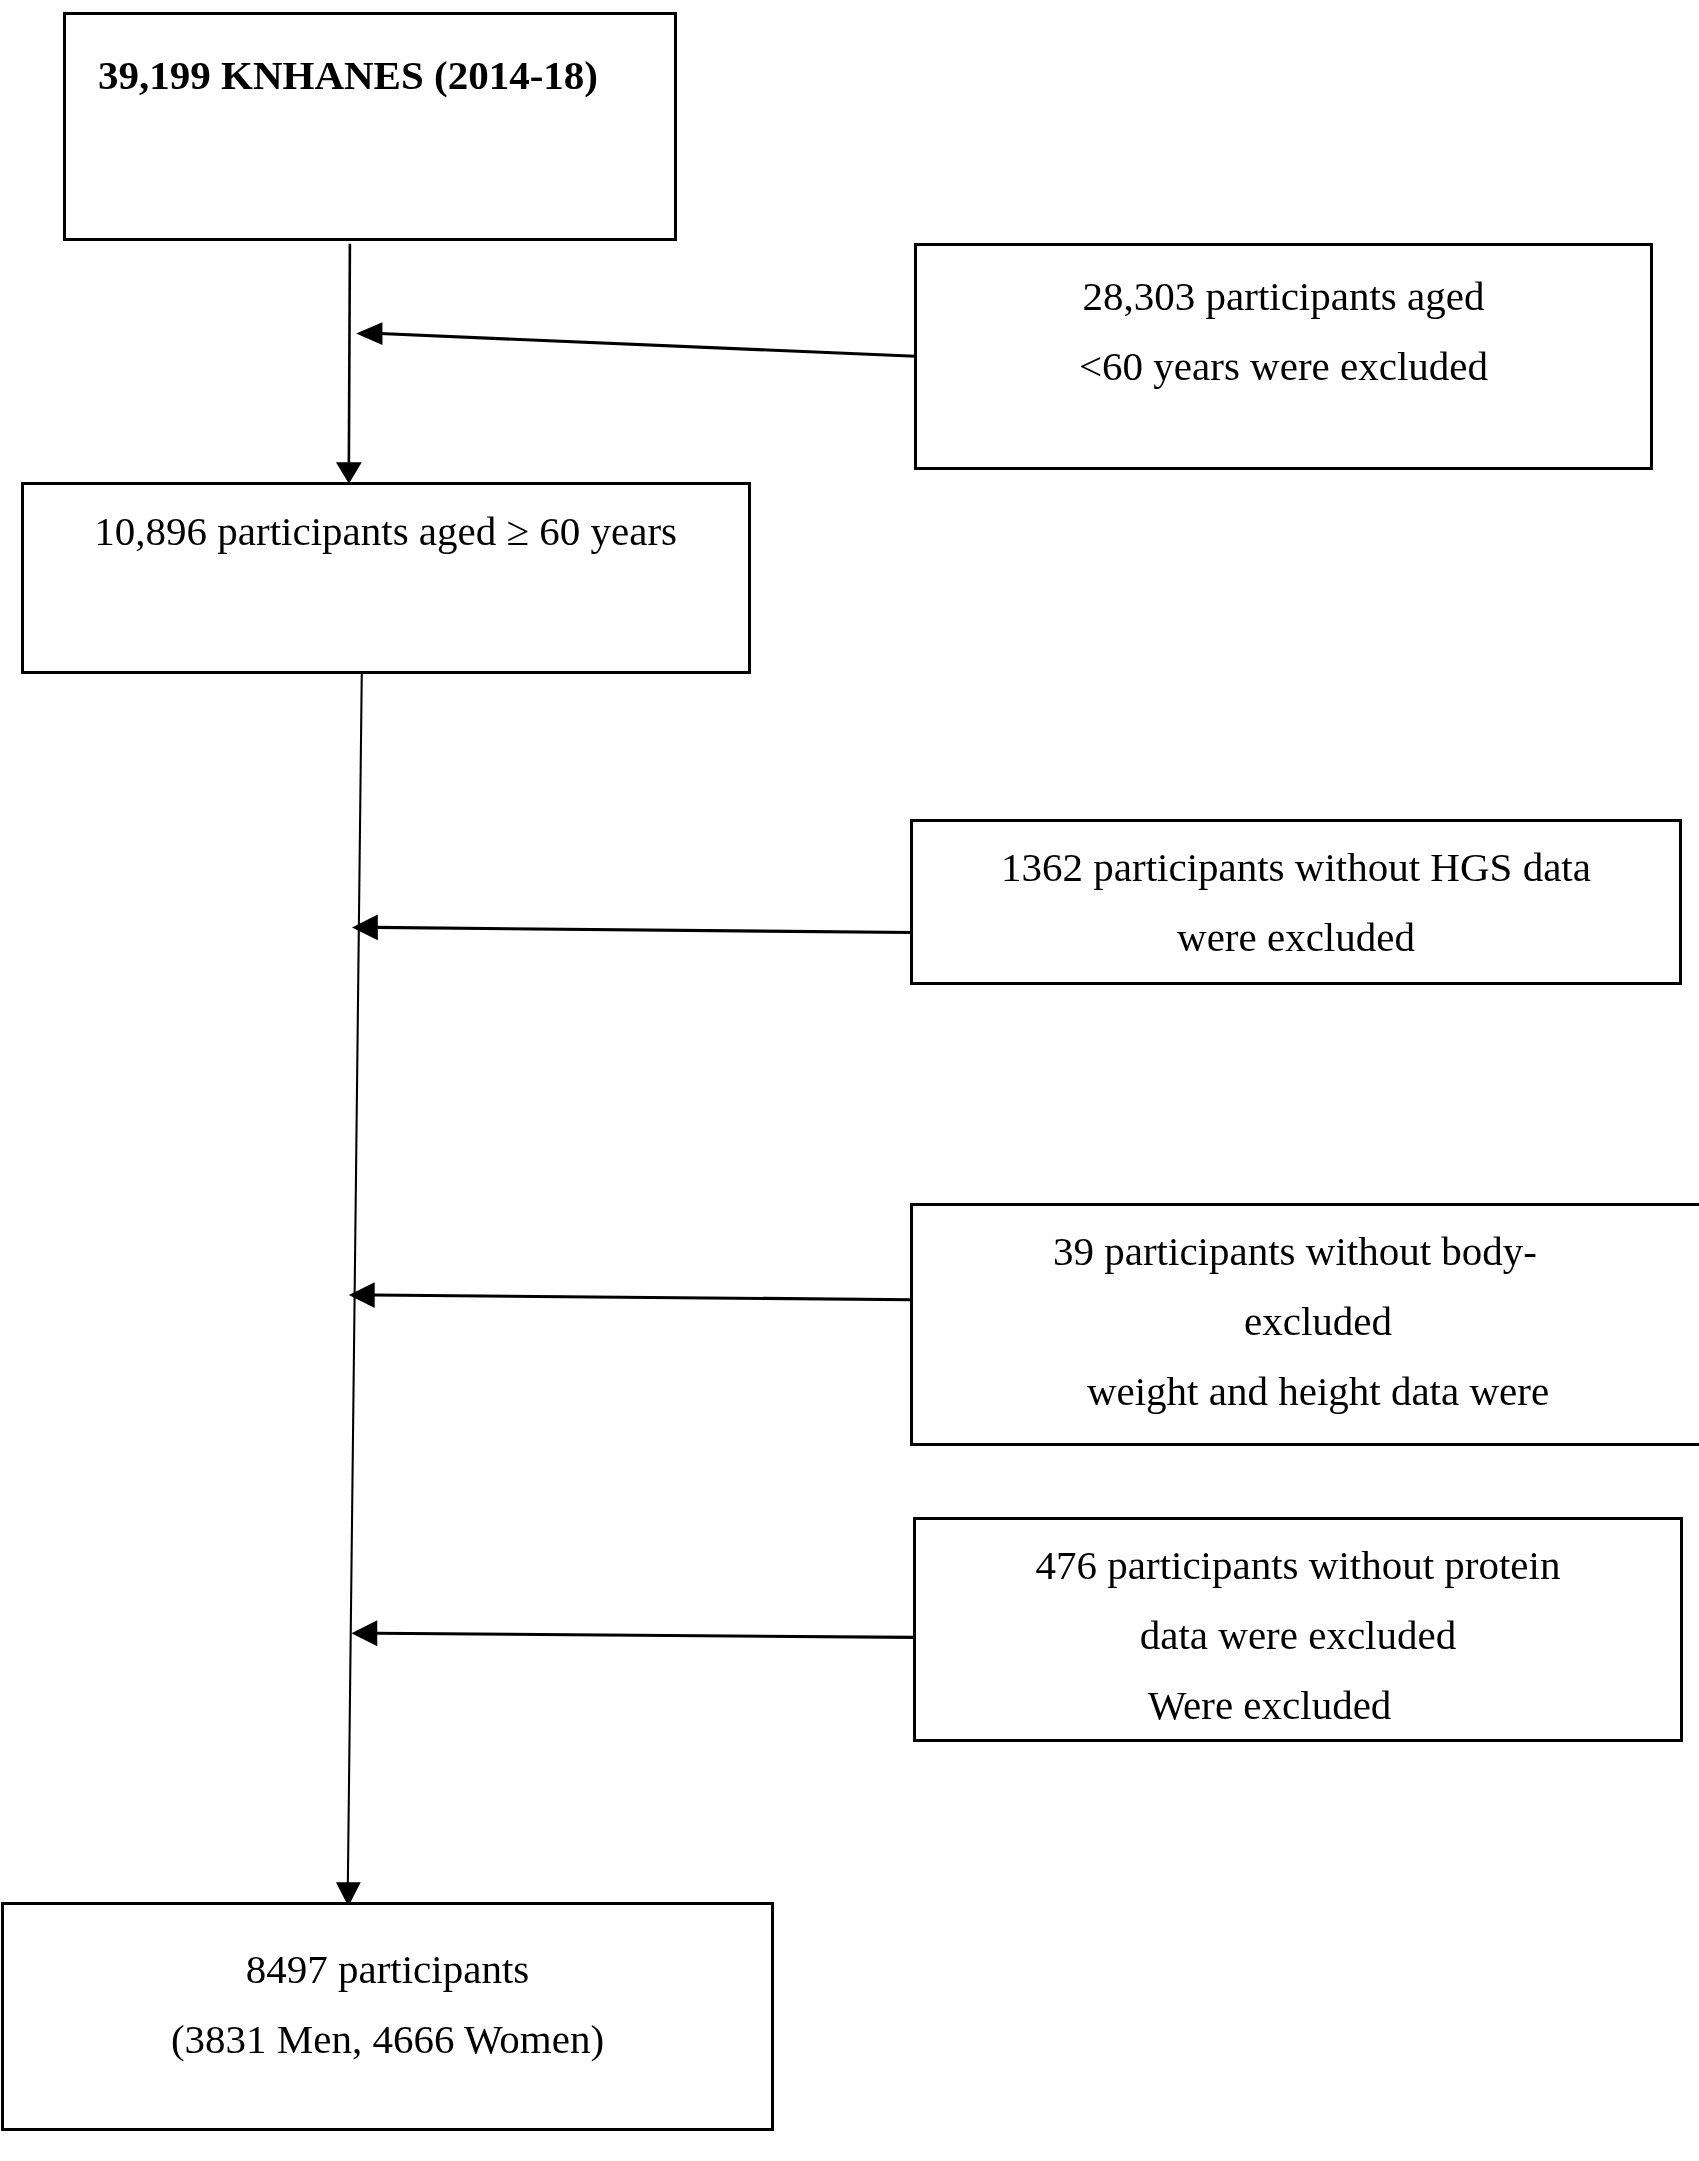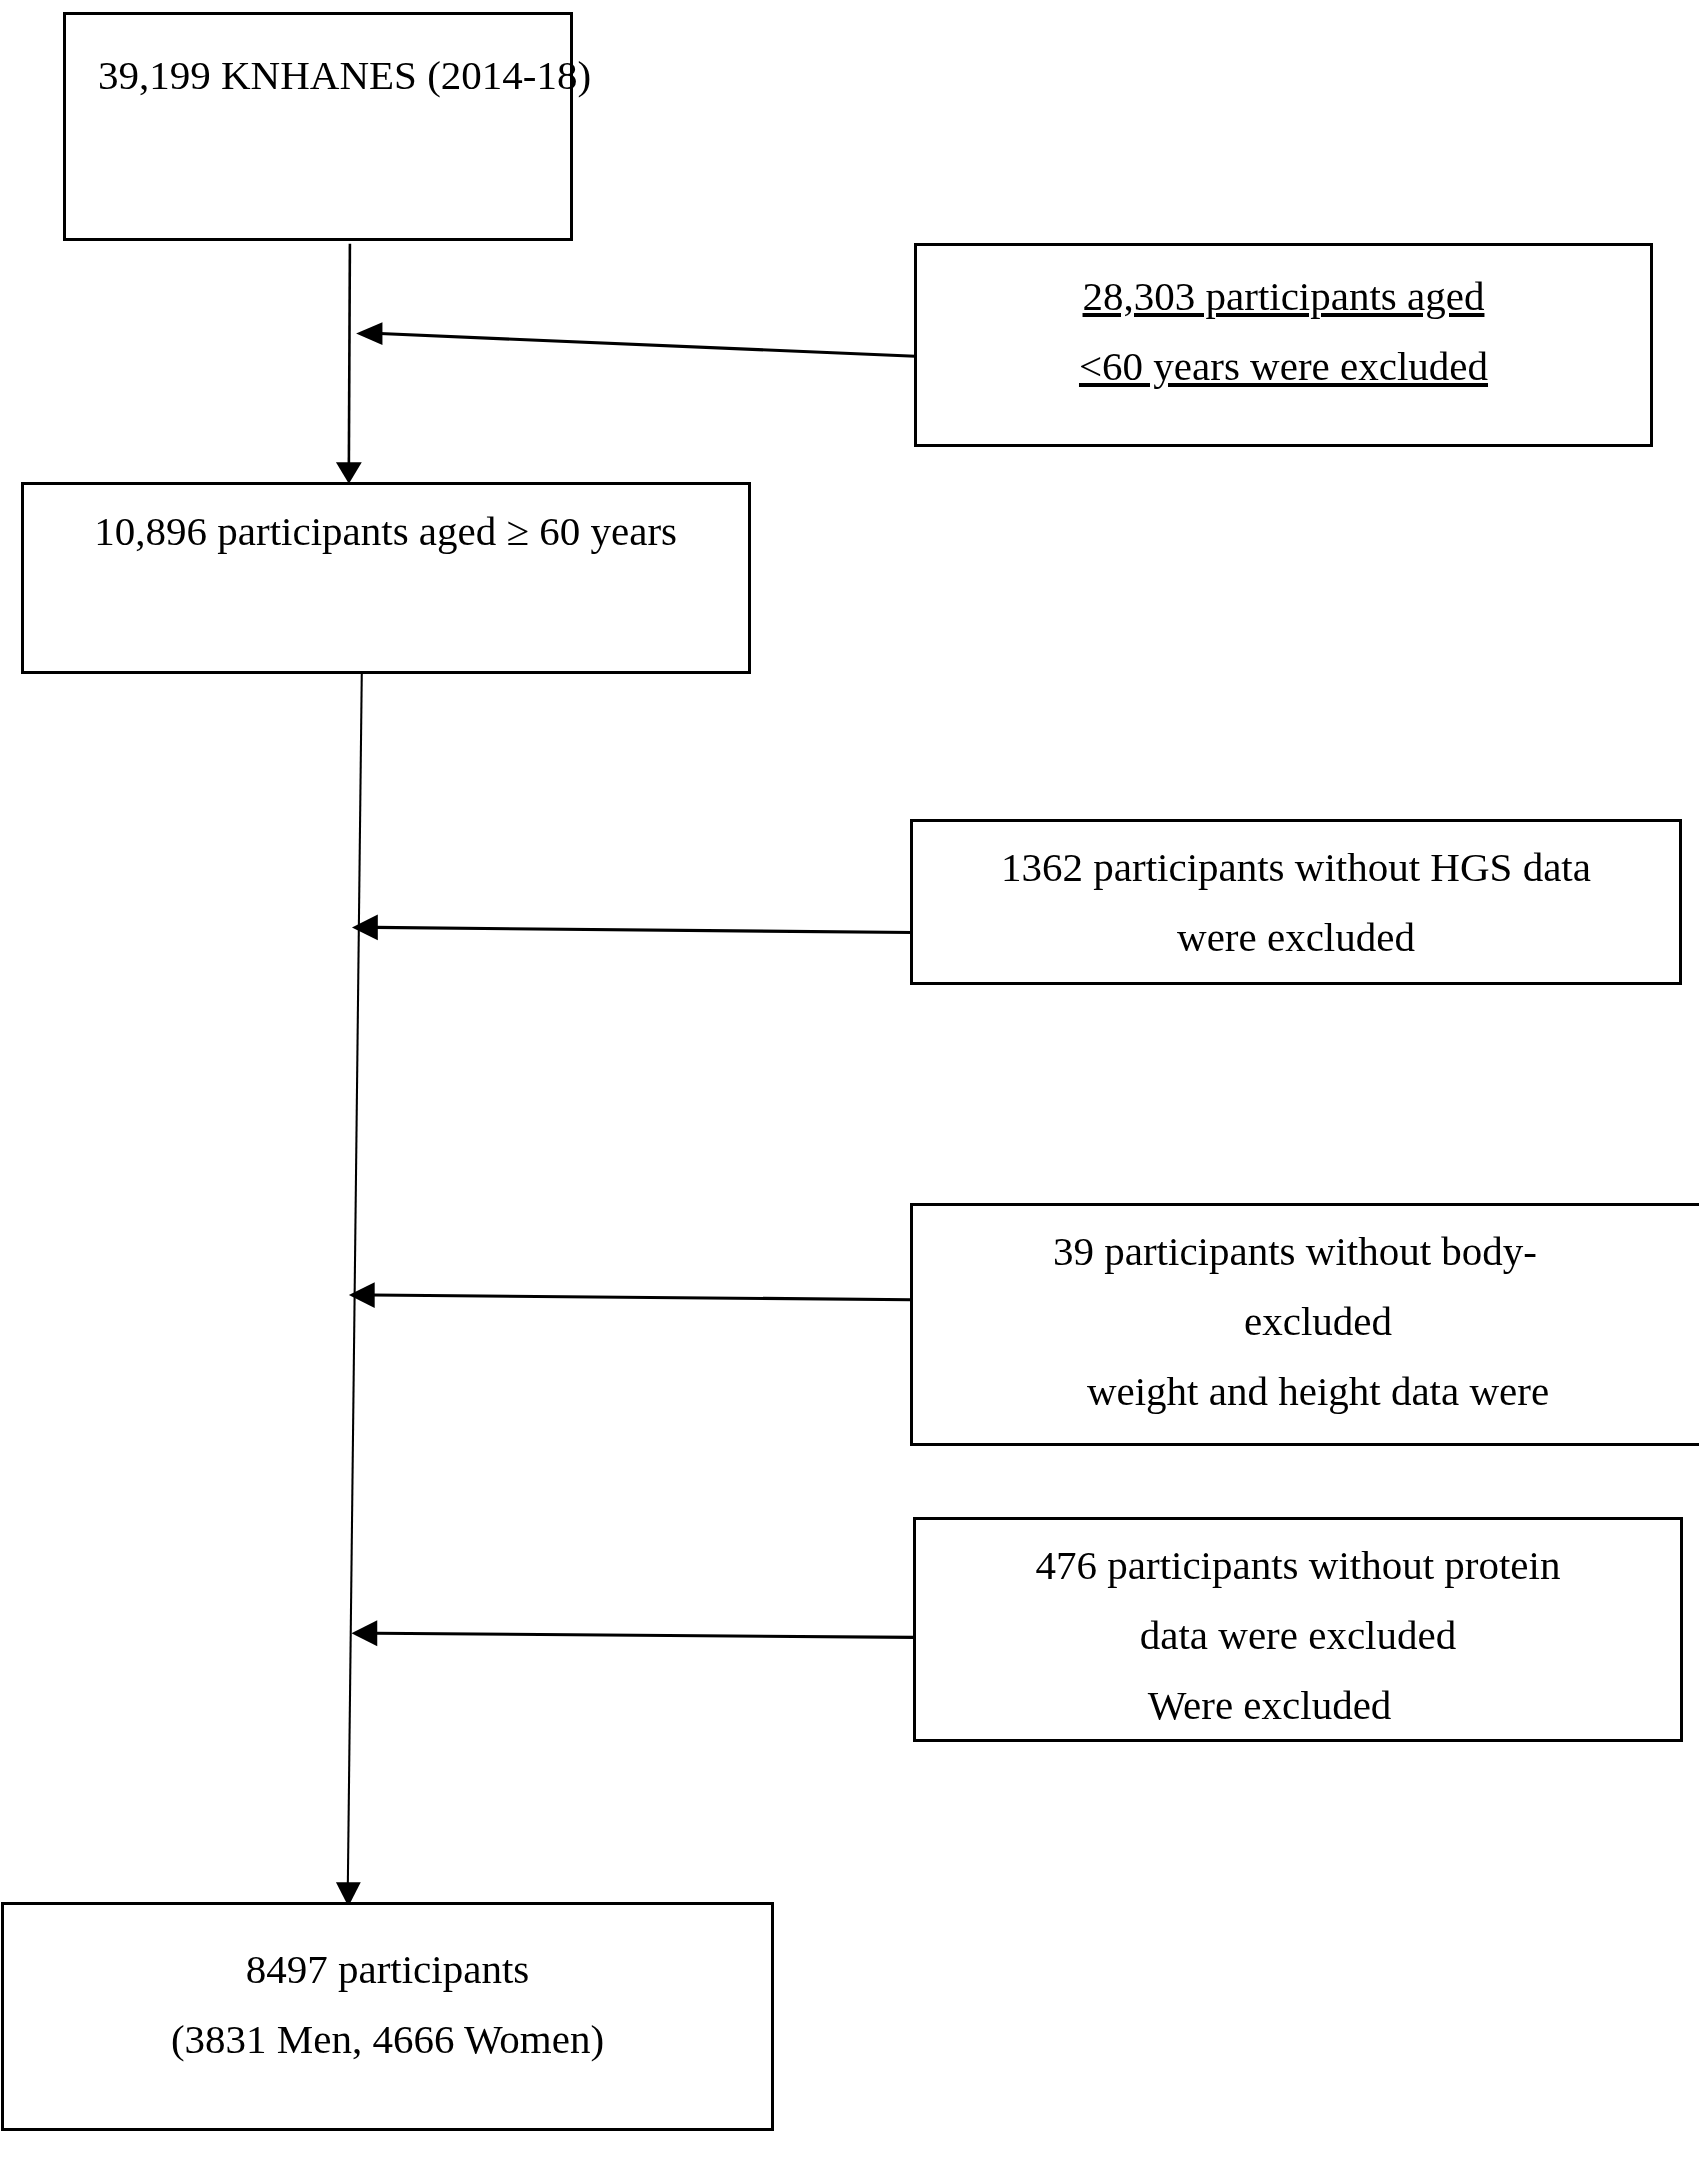--- a/index.html
+++ b/index.html
@@ -13,22 +13,22 @@
     background: #ffffff;
     font-family: "Liberation Serif", "DejaVu Serif", serif;
     font-size: 41px;
     line-height: 70px;
     color: #000000;
   }
   .box .line { display: block; white-space: nowrap; }
   .center { text-align: center; }
   .left { text-align: left; }
 
-  #box-source   { left: 63px;  top: 12.4px;   width: 510px; height: 229px; padding: 25px 0 0 32px; }
-  #box-excl-age { left: 914px; top: 243px;  width: 739px; height: 204px; padding: 14.5px 0 0 0; text-decoration: underline; }
+  #box-source   { left: 63px;  top: 12.4px;   width: 614px; height: 229px; padding: 25px 0 0 32px; font-weight: bold; }
+  #box-excl-age { left: 914px; top: 243px;  width: 739px; height: 227px; padding: 14.5px 0 0 0; }
   #box-aged60   { left: 20.7px;   top: 482px;  width: 730px; height: 192px; padding: 11.4px 0 0 0; }
   #box-excl-hgs { left: 910px; top: 819px; width: 772px; height: 166px; padding: 10.3px 0 0 0; }
   #box-excl-bw  { left: 910px; top: 1203px; width: 816px; height: 243px; padding: 10.3px 0 0 0; text-align: center; }
   #box-excl-pro { left: 913px; top: 1517px; width: 770px; height: 225px; padding: 10.3px 0 0 0; }
   #box-final    { left: 1px;   top: 1902px; width: 773px; height: 229px; padding: 29px 0 0 0; }
 
   #box-excl-hgs .line-1 { padding-left: 0; }
   #box-excl-bw .line-0 { padding-right: 46px; }
   #box-excl-bw .line-2 { padding-right: 0; }
   #box-excl-pro .line-0 { padding-right: 0; }

